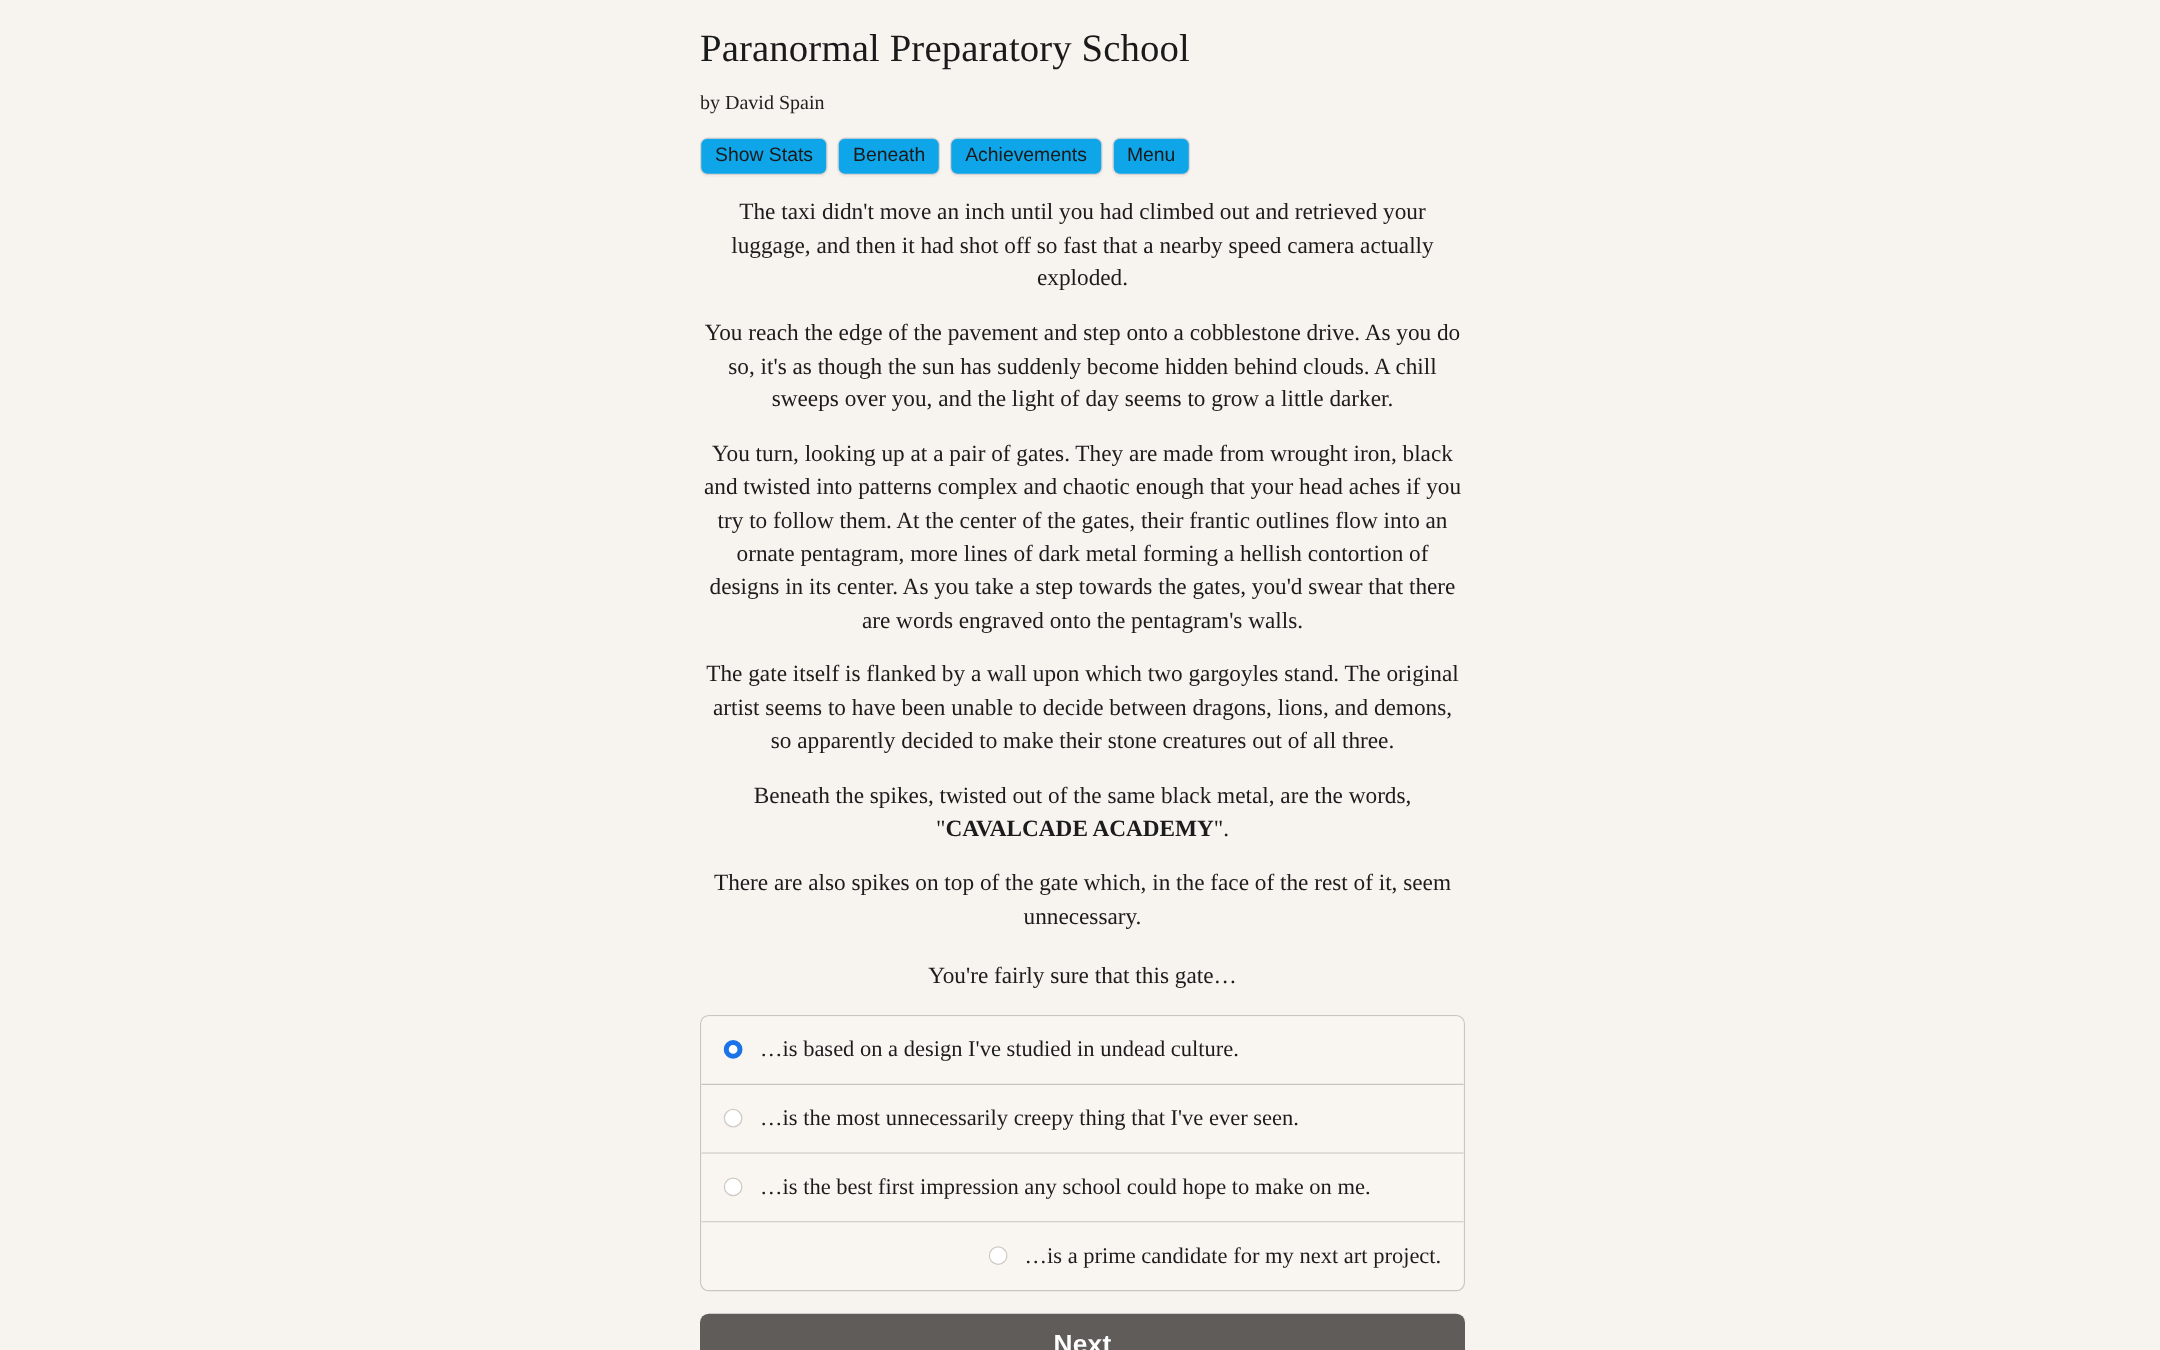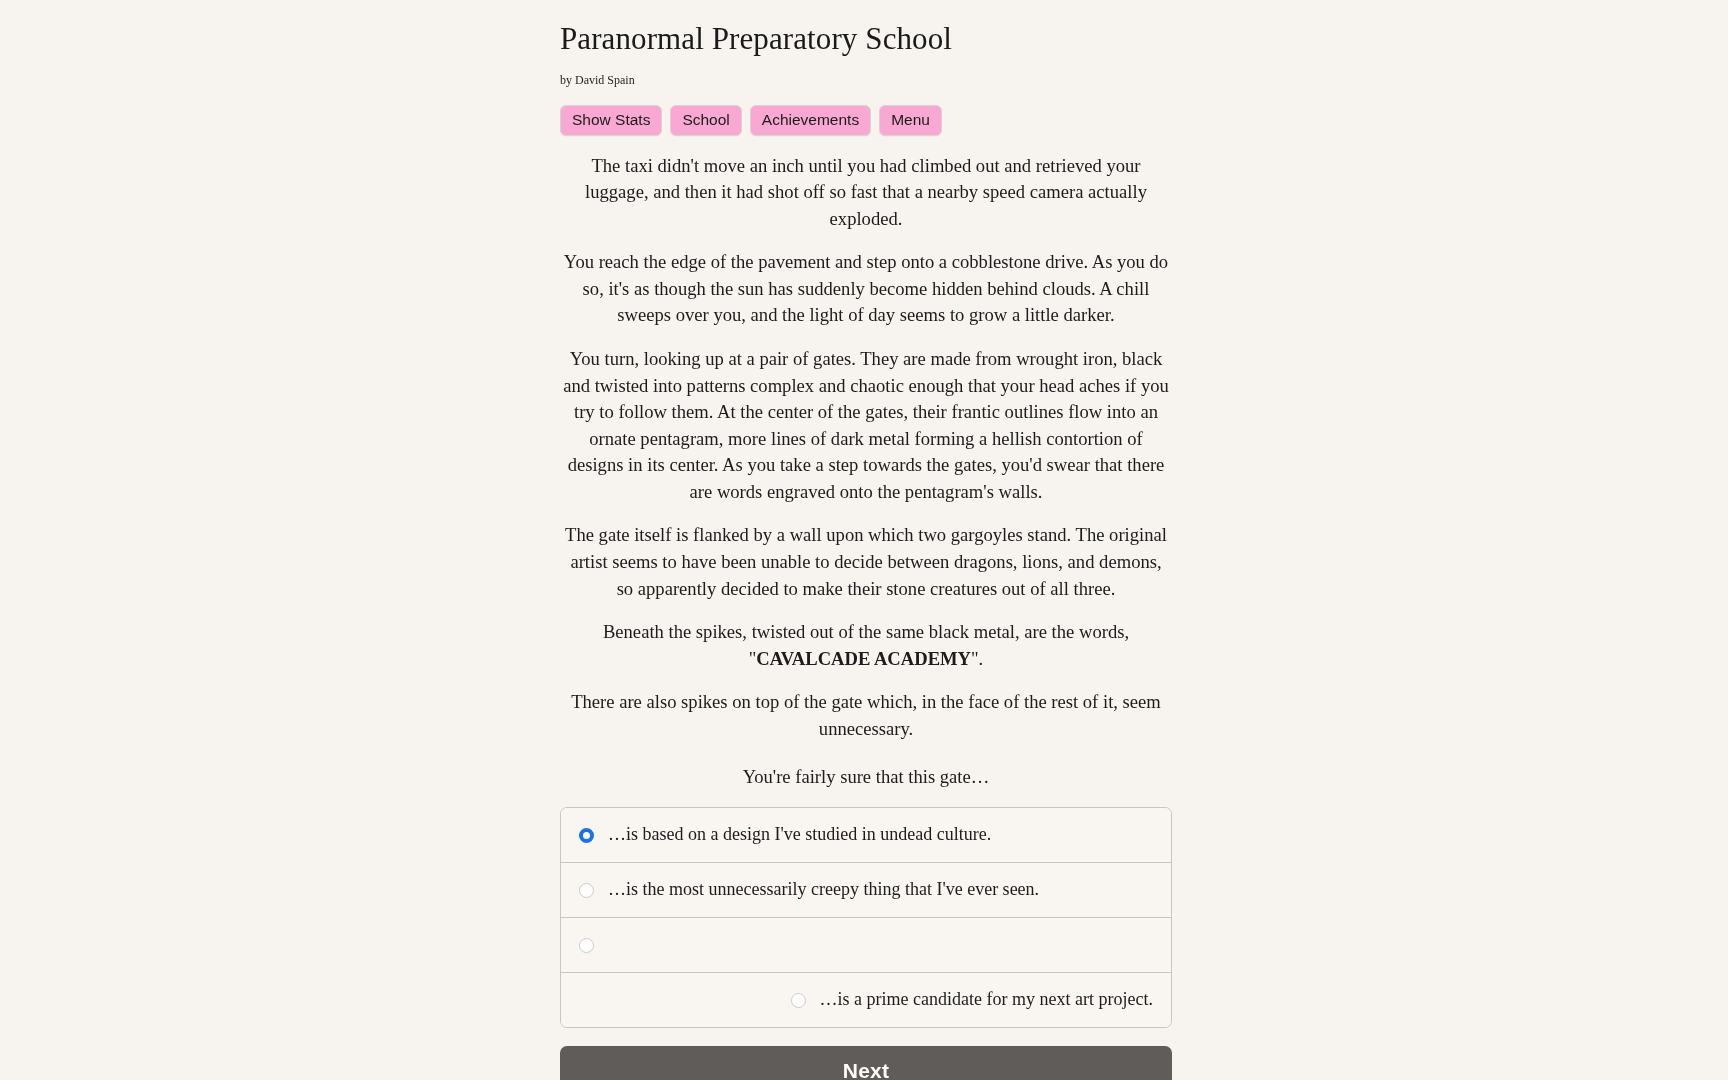--- a/index.html
+++ b/index.html
@@ -36,41 +36,41 @@
     font-weight: 400;
     letter-spacing: 0.1px;
     color: #1a1a1a;
     margin: 0;
     padding-top: 21px;
     line-height: 1.15;
   }
 
   .game-byline {
     font-family: "Liberation Serif", serif;
-    font-size: 12px;
+    font-size: 16px;
     font-weight: 400;
     color: #1f1f1f;
     margin: 0;
     padding-top: 16px;
     line-height: 1.2;
   }
 
   .toolbar {
     display: flex;
     gap: 8px;
     padding-top: 18px;
     align-items: center;
   }
 
   .toolbar-button {
     font-family: "Liberation Sans", sans-serif;
     font-size: 15.5px;
     line-height: 1;
     color: #1a1a1a;
-    background: #f9a8d4;
+    background: #0ea5e9;
     border: 1px solid #d9d4cf;
     border-radius: 6px;
     padding: 6px 11px 7px 11px;
     cursor: pointer;
     box-shadow: 0 1px 1px rgba(0,0,0,0.035);
     white-space: nowrap;
   }
 
   .story { padding-top: 17px; }
 
@@ -152,21 +152,21 @@
 
 <div id="page">
   <div id="content">
 
     <h1 class="game-title">Paranormal Preparatory School</h1>
 
     <div class="game-byline">by David Spain</div>
 
     <div class="toolbar">
       <button class="toolbar-button">Show Stats</button>
-      <button class="toolbar-button">School</button>
+      <button class="toolbar-button">Beneath</button>
       <button class="toolbar-button">Achievements</button>
       <button class="toolbar-button">Menu</button>
     </div>
 
     <div class="story">
       <p>The taxi didn't move an inch until you had climbed out and retrieved your luggage, and then it had shot off so fast that a nearby speed camera actually exploded.</p>
       <p>You reach the edge of the pavement and step onto a cobblestone drive. As you do so, it's as though the sun has suddenly become hidden behind clouds. A chill sweeps over you, and the light of day seems to grow a little darker.</p>
       <p>You turn, looking up at a pair of gates. They are made from wrought iron, black and twisted into patterns complex and chaotic enough that your head aches if you try to follow them. At the center of the gates, their frantic outlines flow into an ornate pentagram, more lines of dark metal forming a hellish contortion of designs in its center. As you take a step towards the gates, you'd swear that there are words engraved onto the pentagram's walls.</p>
       <p>The gate itself is flanked by a wall upon which two gargoyles stand. The original artist seems to have been unable to decide between dragons, lions, and demons, so apparently decided to make their stone creatures out of all three.</p>
       <p><span>Beneath the spikes, twisted out of the same black metal, are the words, "</span><b>CAVALCADE ACADEMY</b><span>".</span></p>
@@ -178,20 +178,21 @@
       <div class="choice-row">
         <span class="radio checked"></span>
         <span class="choice-label">…is based on a design I've studied in undead culture.</span>
       </div>
       <div class="choice-row">
         <span class="radio"></span>
         <span class="choice-label">…is the most unnecessarily creepy thing that I've ever seen.</span>
       </div>
       <div class="choice-row">
         <span class="radio"></span>
+        <span class="choice-label">…is the best first impression any school could hope to make on me.</span>
       </div>
       <div class="choice-row">
         <span class="radio"></span>
         <span class="choice-label">…is a prime candidate for my next art project.</span>
       </div>
     </div>
 
     <button class="next-button">Next</button>
 
   </div>

